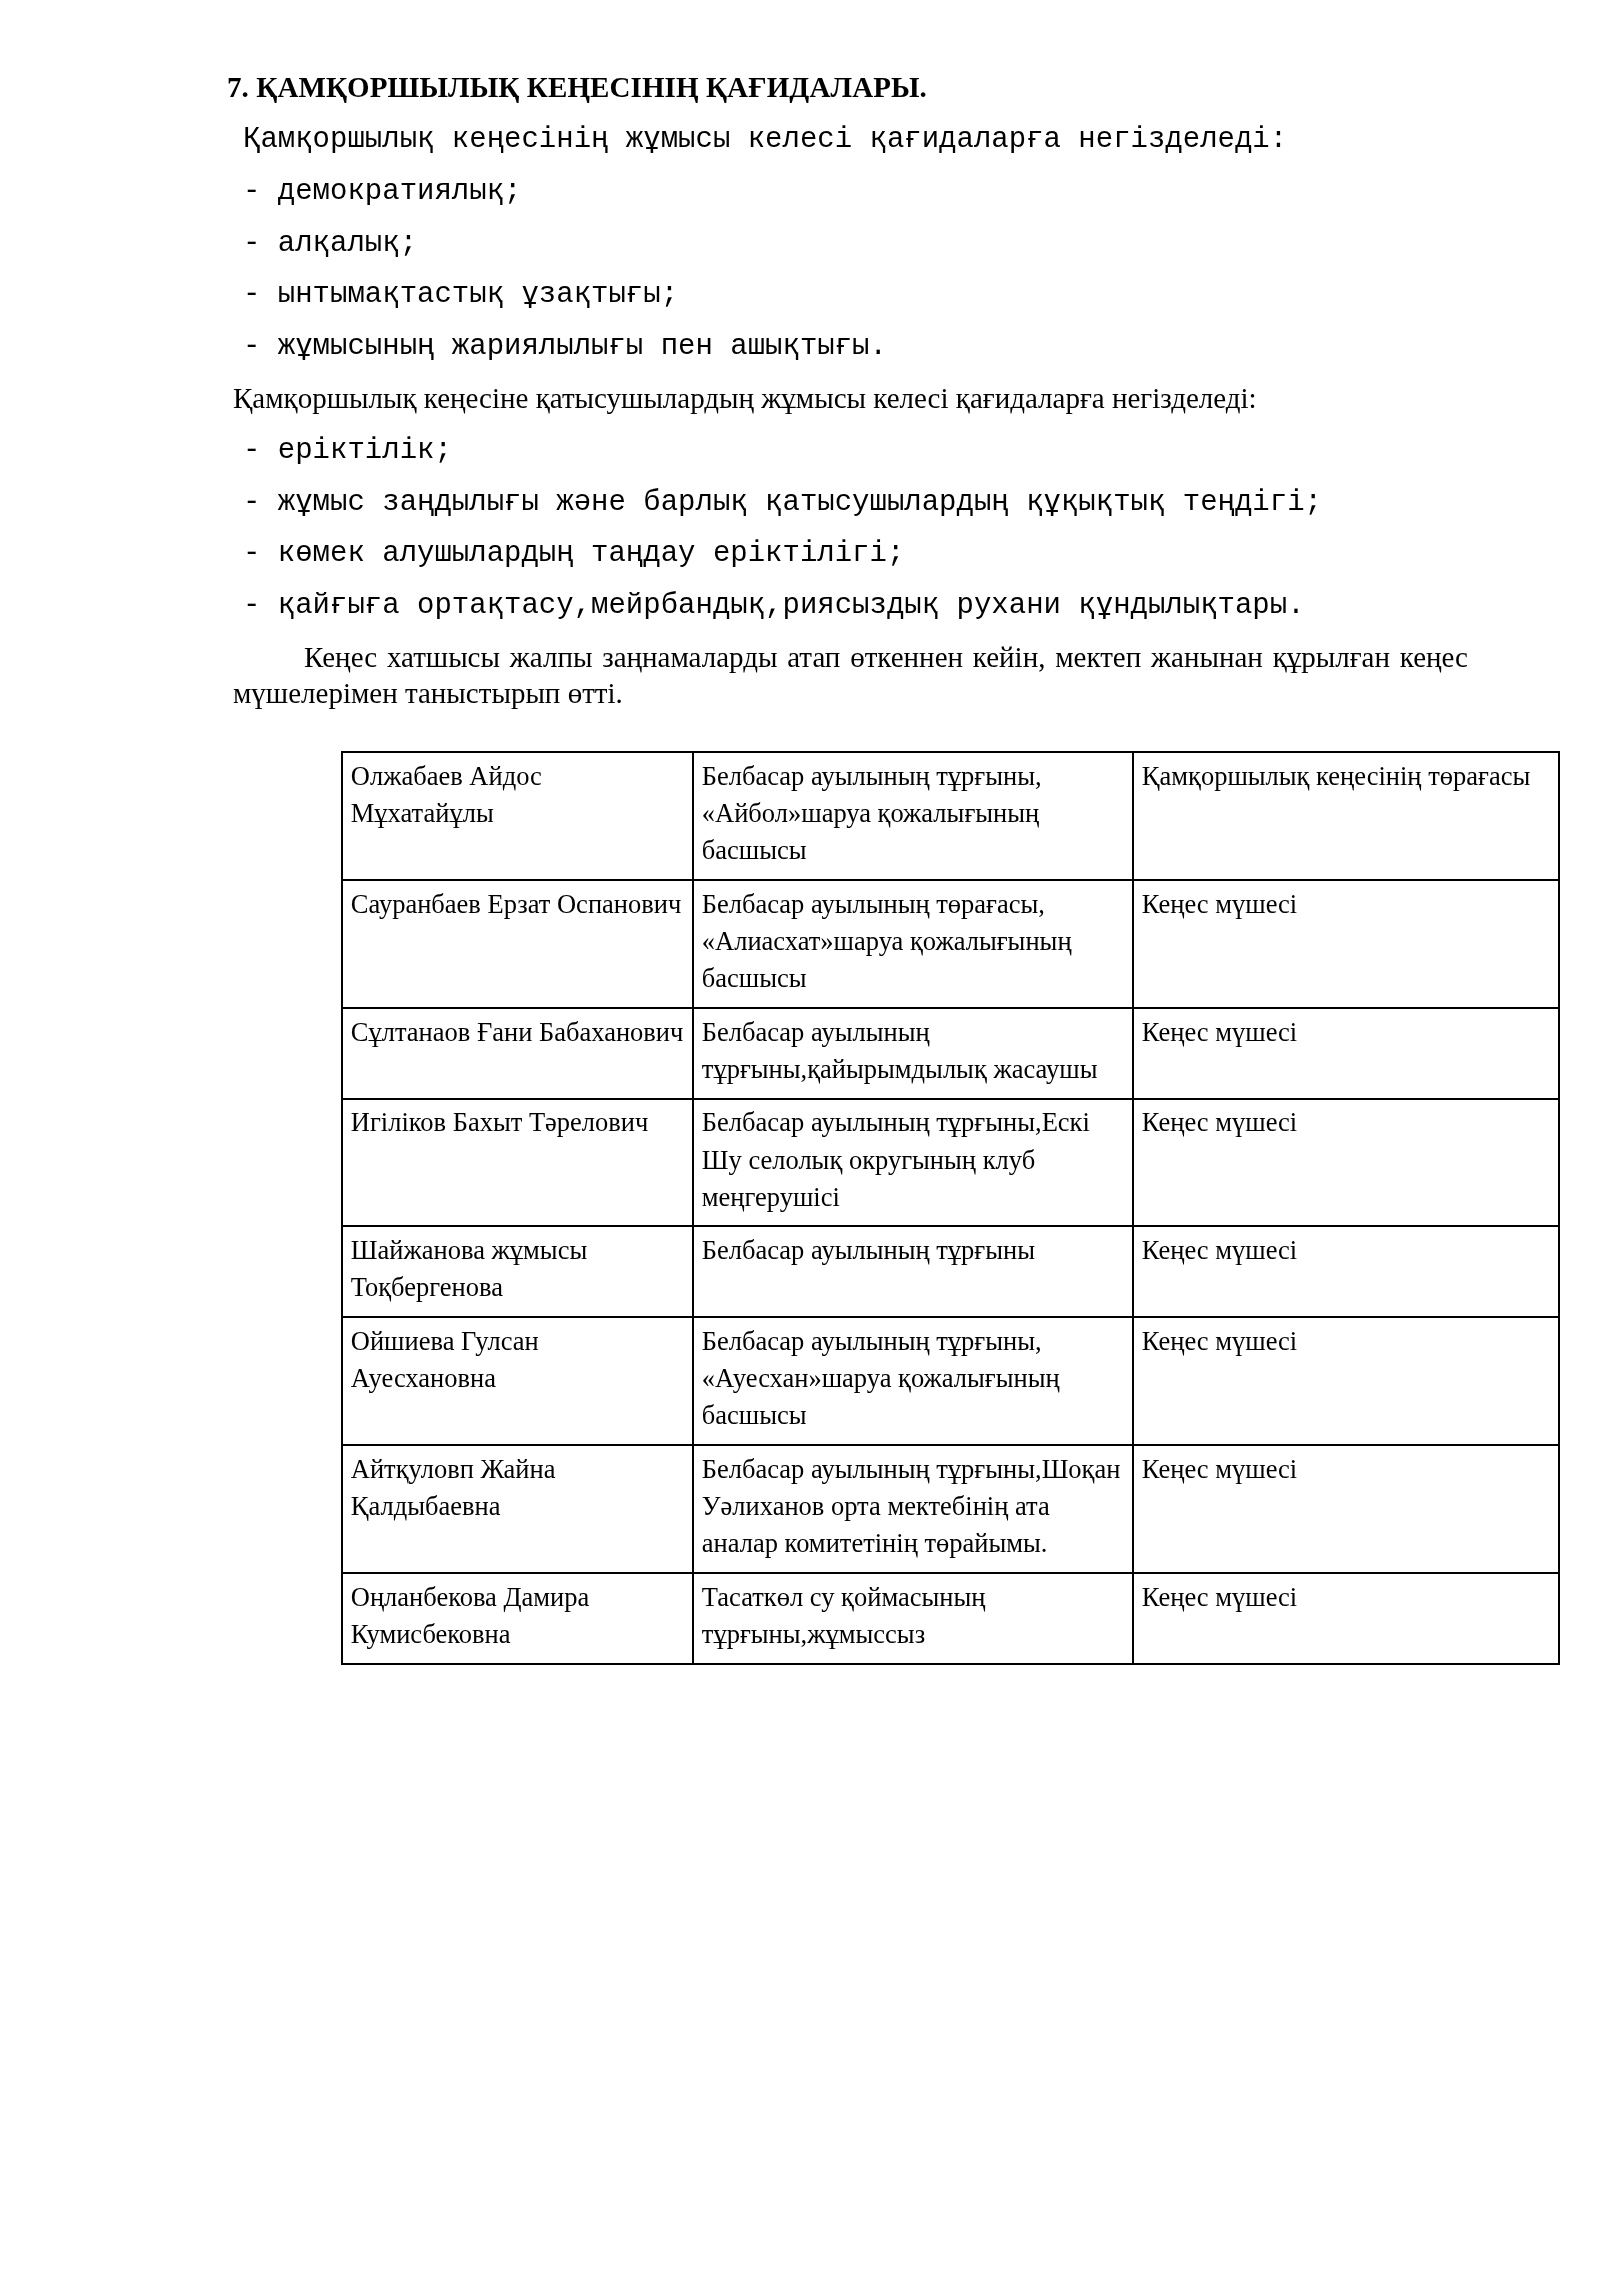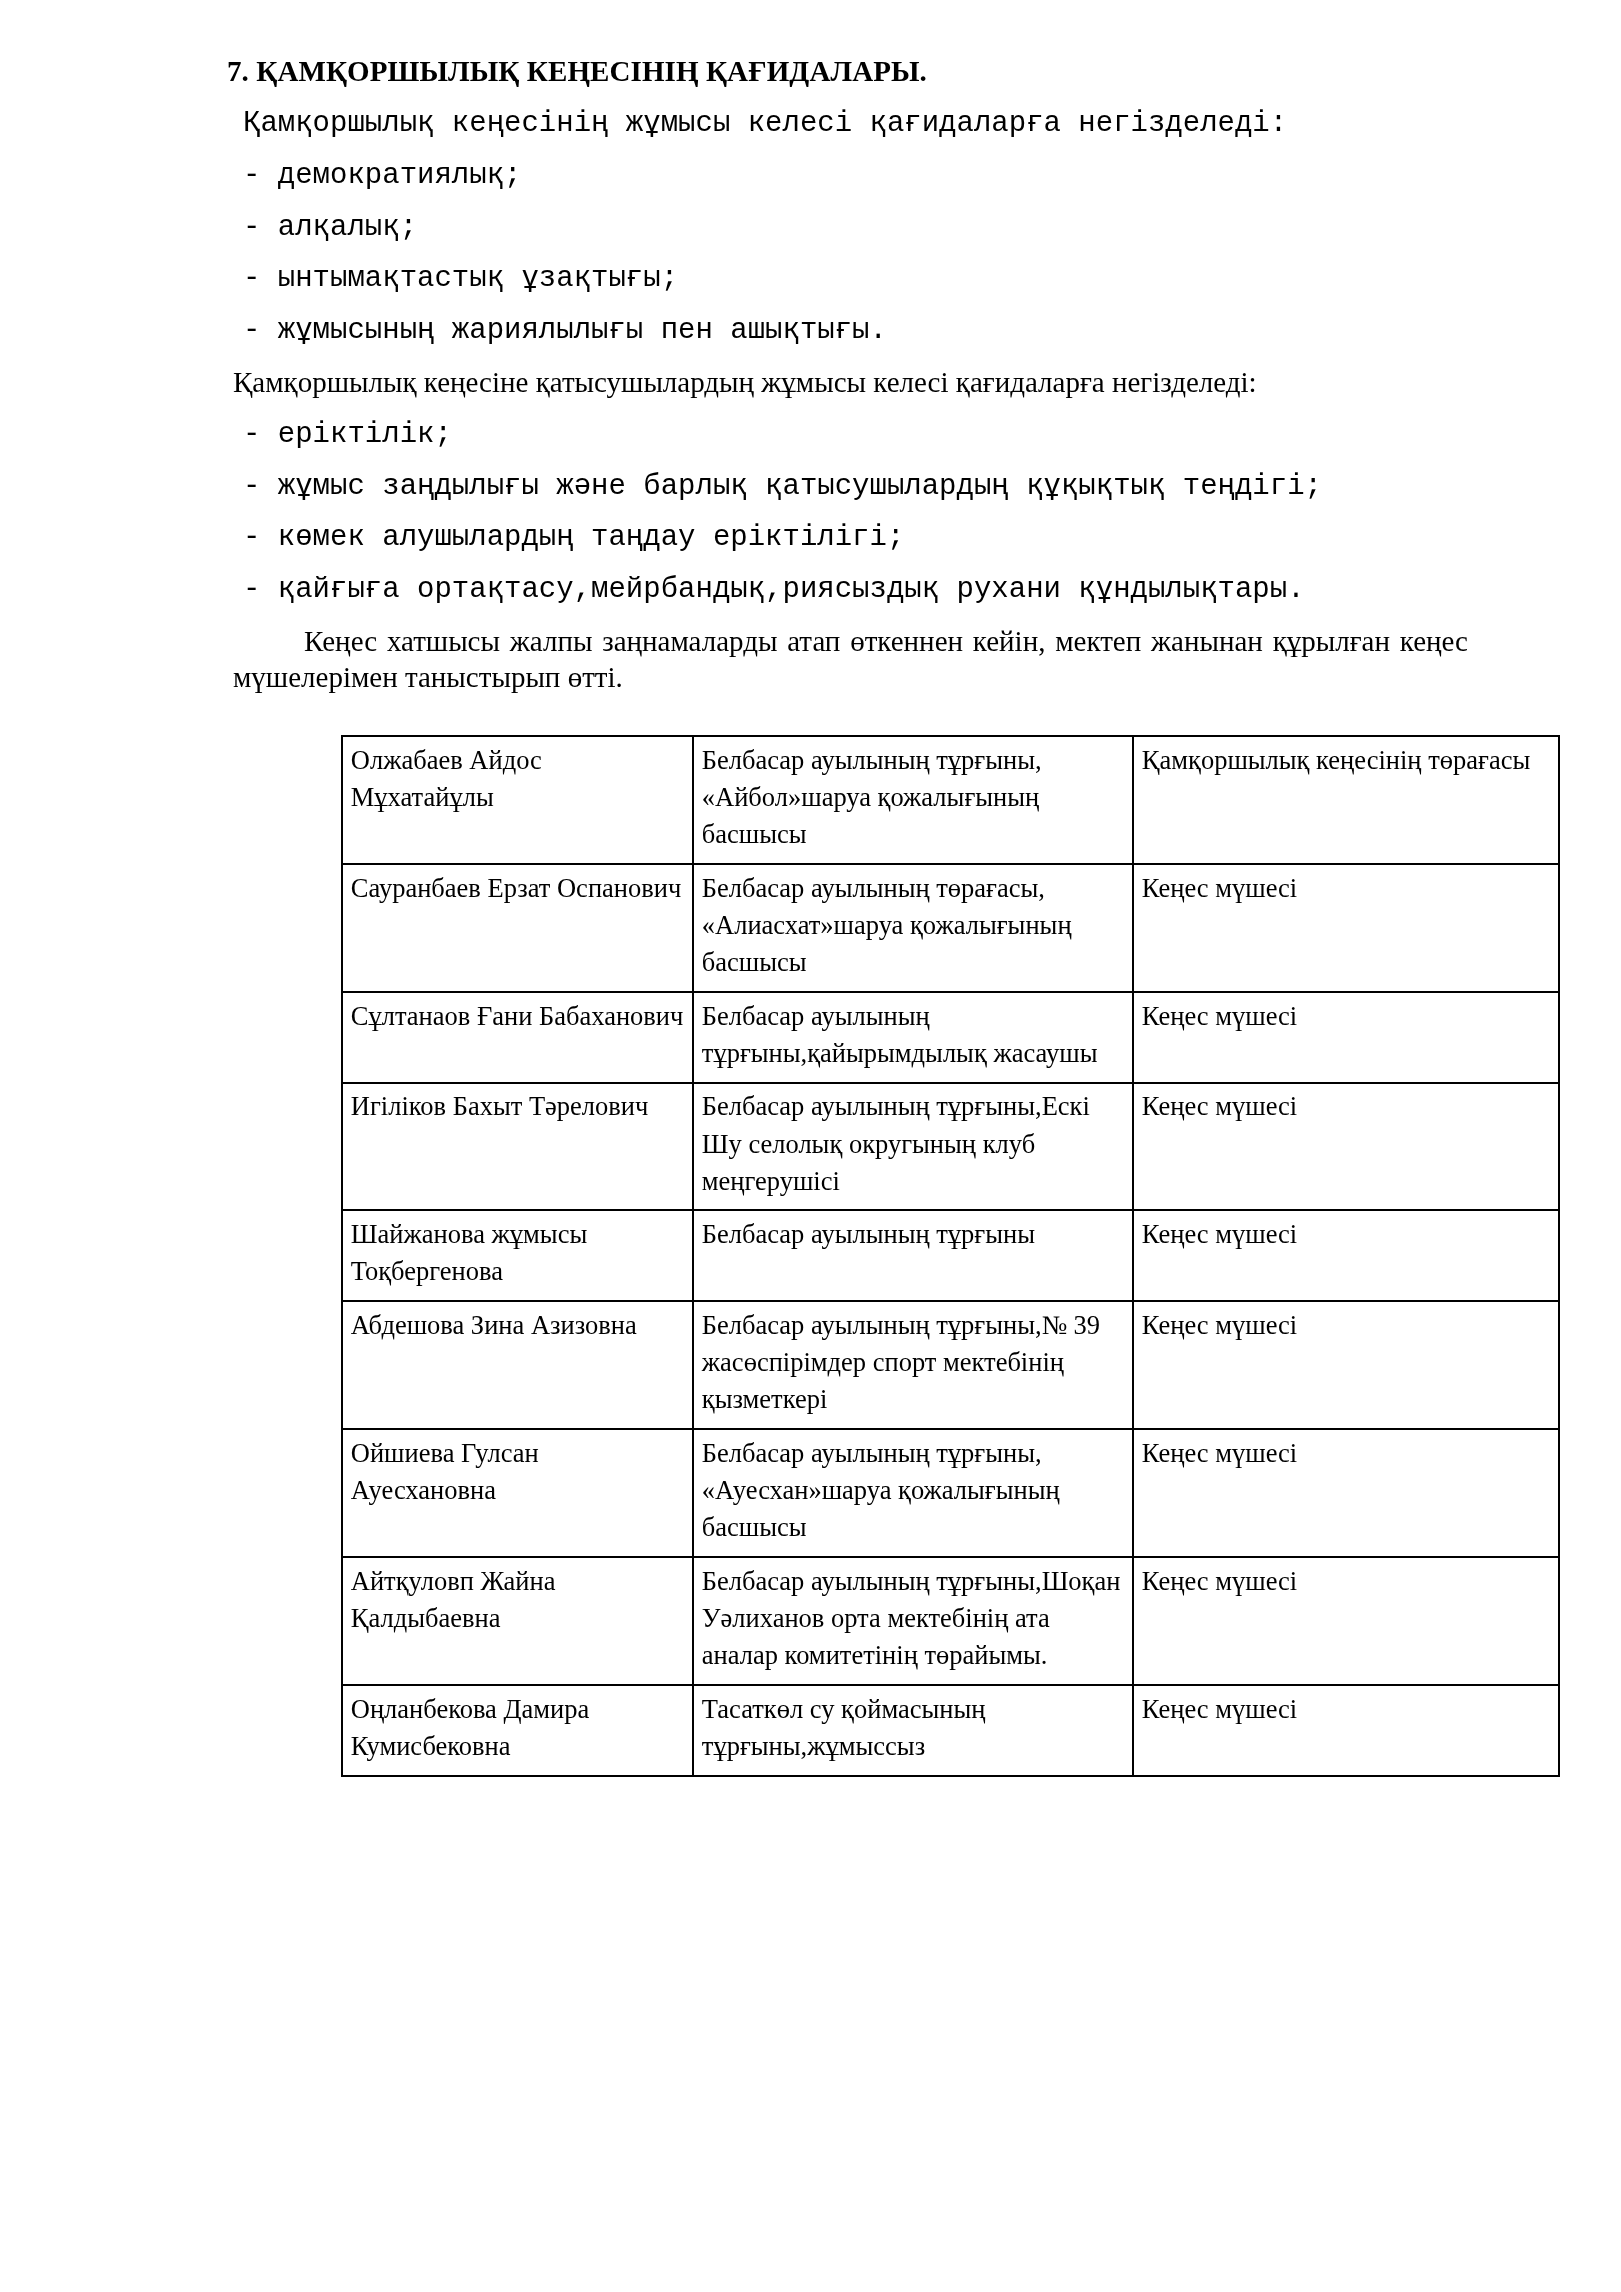--- a/index.html
+++ b/index.html
@@ -11,21 +11,21 @@
     width: 1621px;
     height: 2293px;
     font-family: "Liberation Serif", "DejaVu Serif", serif;
     color: #000000;
     position: relative;
     overflow: hidden;
   }
   .page {
     position: absolute;
     left: 0;
-    top: 0;
+    top: 16px;
     width: 1621px;
     height: 1908px;
     box-sizing: border-box;
     padding: 54px 147px 8px 227px;
   }
   .doc-heading {
     font-size: 29px;
     font-weight: bold;
     line-height: 1.24;
     margin: 0 0 3.9px 0;
@@ -121,25 +121,20 @@
         <td>Игіліков Бахыт Тәрелович</td>
         <td>Белбасар ауылының тұрғыны,Ескі Шу селолық округының клуб меңгерушісі</td>
         <td>Кеңес мүшесі</td>
       </tr>
       <tr>
         <td>Шайжанова жұмысы Тоқбергенова</td>
         <td>Белбасар ауылының тұрғыны</td>
         <td>Кеңес мүшесі</td>
       </tr>
       <tr>
-        <td>Абдешова Зина Азизовна</td>
-        <td>Белбасар ауылының тұрғыны,№ 39 жасөспірімдер спорт мектебінің қызметкері</td>
-        <td>Кеңес мүшесі</td>
-      </tr>
-      <tr>
         <td>Ойшиева Гулсан Ауесхановна</td>
         <td>Белбасар ауылының тұрғыны, «Ауесхан»шаруа қожалығының басшысы</td>
         <td>Кеңес мүшесі</td>
       </tr>
       <tr>
         <td>Айтқуловп Жайна Қалдыбаевна</td>
         <td>Белбасар ауылының тұрғыны,Шоқан Уәлиханов орта мектебінің ата аналар комитетінің төрайымы.</td>
         <td>Кеңес мүшесі</td>
       </tr>
       <tr>

